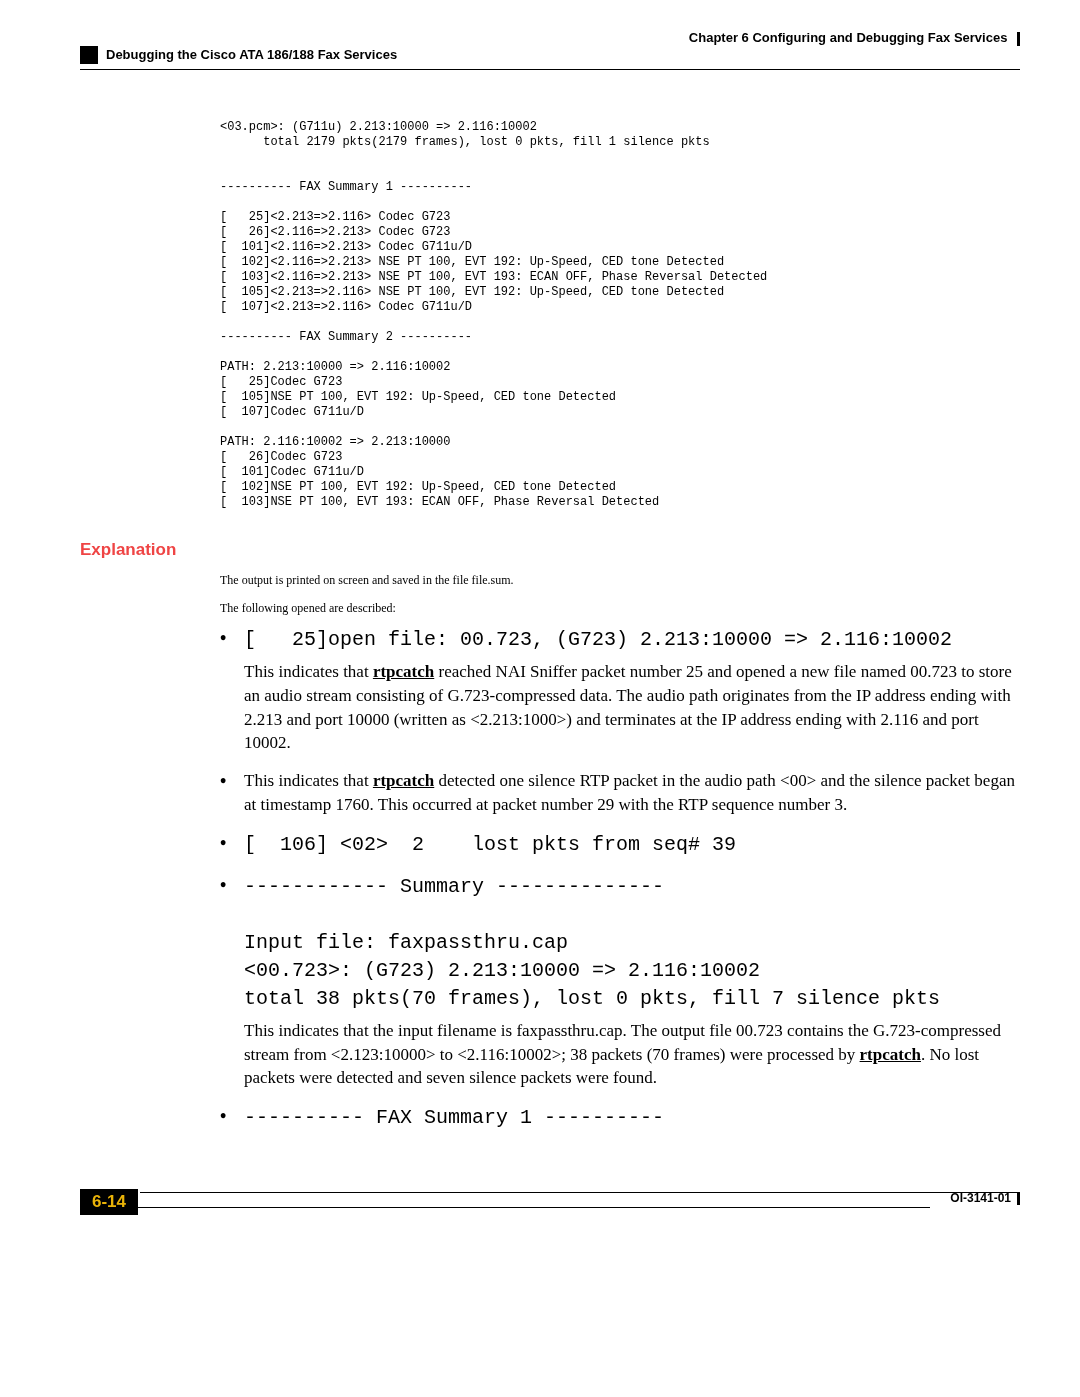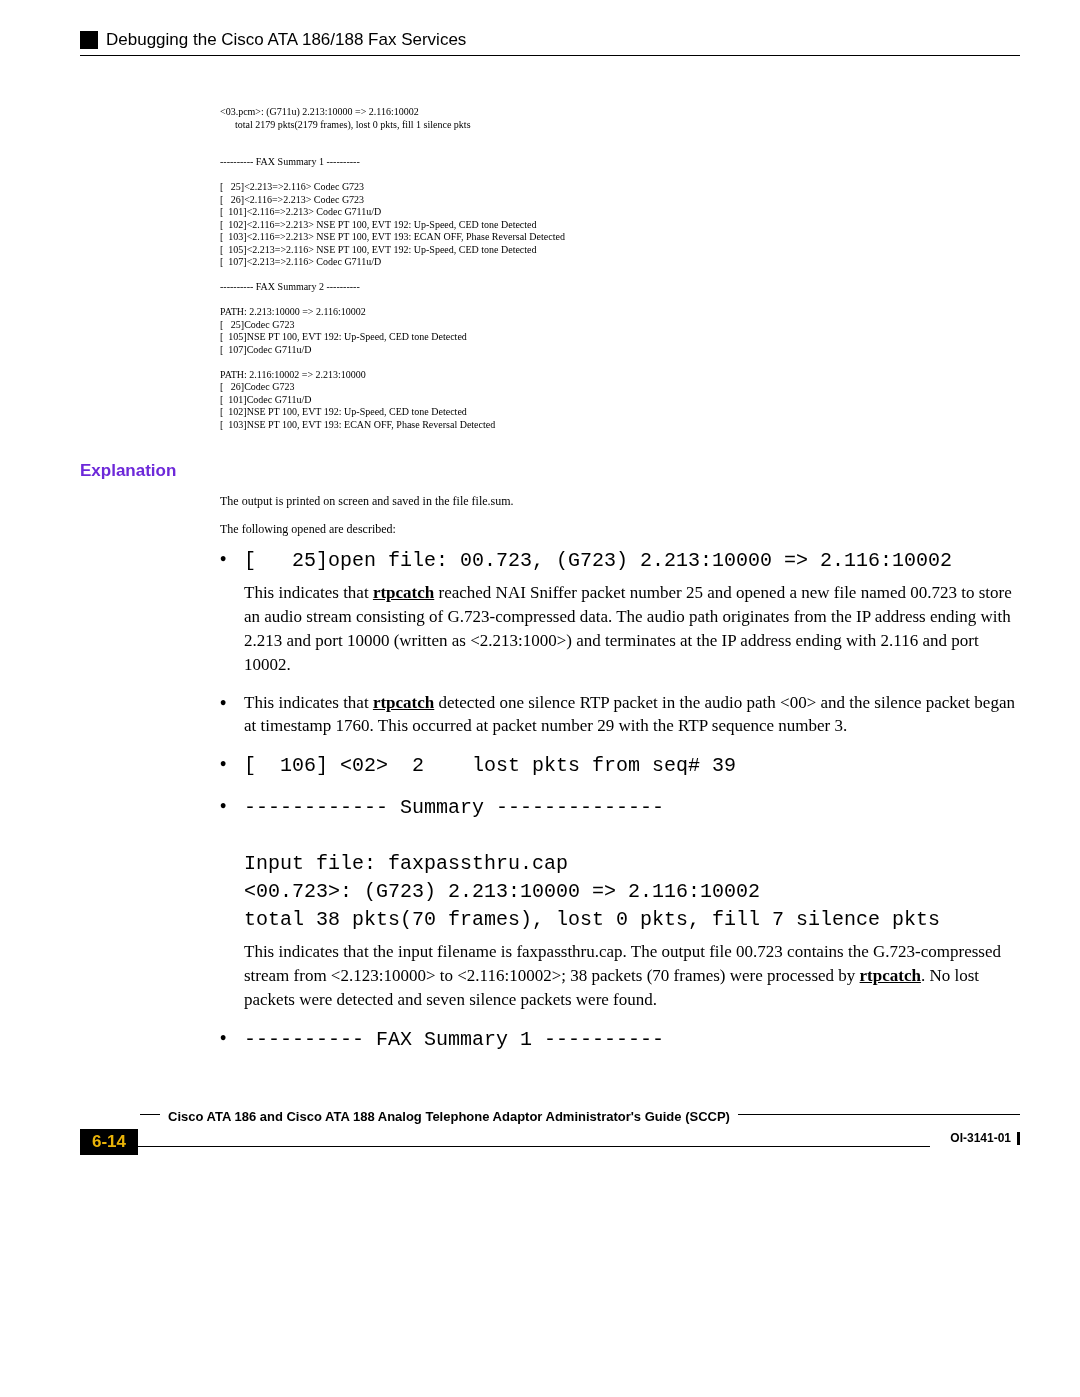--- a/index.html
+++ b/index.html
@@ -26,22 +26,22 @@
       flex: 1;
     }
     .black-square {
       width: 18px;
       height: 18px;
       background: #000;
       margin-right: 8px;
     }
     .header-section {
       font-family: Arial, Helvetica, sans-serif;
-      font-weight: normal;
-      font-size: 17px;
+      font-weight: bold;
+      font-size: 13px;
     }
     .header-chapter {
       font-family: Arial, Helvetica, sans-serif;
       font-weight: bold;
       font-size: 13px;
       text-align: right;
     }
     .header-end-bar {
       display: inline-block;
       width: 3px;
@@ -49,32 +49,32 @@
       background: #000;
       margin-left: 6px;
       vertical-align: middle;
     }
     .header-rule {
       border: none;
       border-top: 1.5px solid #000;
       margin: 2px 0 50px 0;
     }
     .code-block {
-      font-family: Liberation Serif, serif;
-      font-size: 10px;
+      font-family: Liberation Mono, monospace;
+      font-size: 12px;
       white-space: pre;
       margin-left: 140px;
       line-height: 1.25;
       margin-bottom: 30px;
     }
     .section-heading {
       font-family: Arial, Helvetica, sans-serif;
       font-weight: bold;
       font-size: 17px;
-      color: #6d28d9;
+      color: #ef4444;
       margin: 20px 0 10px 0;
     }
     .body-text {
       margin-left: 140px;
       font-size: 12px;
       line-height: 1.35;
       margin-bottom: 10px;
     }
     ul.bullets {
       margin: 8px 0 0 140px;
@@ -171,20 +171,24 @@
       margin-left: 6px;
       vertical-align: middle;
     }
   </style>
 </head>
 <body>
 
 <div class="page">
 
   <div>
+    <div class="header-chapter">
+      <span>Chapter 6      Configuring and Debugging Fax Services</span>
+      <span class="header-end-bar"></span>
+    </div>
     <div class="header-row">
       <div class="header-left">
         <div class="black-square"></div>
         <div class="header-section">Debugging the Cisco ATA 186/188 Fax Services</div>
       </div>
     </div>
     <hr class="header-rule">
   </div>
 
   <div class="code-block">&lt;03.pcm&gt;: (G711u) 2.213:10000 =&gt; 2.116:10002
@@ -244,23 +248,20 @@
         <span>This indicates that the input filename is faxpassthru.cap.  The output file 00.723 contains the G.723-compressed stream from &lt;2.123:10000&gt; to &lt;2.116:10002&gt;; 38 packets (70 frames) were processed by </span><span class="bold">rtpcatch</span><span>. No lost packets were detected and seven silence packets were found.</span>
       </div>
     </li>
     <li>
       <span class="inline-code">---------- FAX Summary 1 ----------</span>
     </li>
   </ul>
 
   <div class="footer">
     <hr class="footer-rule-top">
-    <div style="text-align:left;">
-      <span class="footer-title">Cisco ATA 186 and Cisco ATA 188 Analog Telephone Adaptor Administrator's Guide (SCCP)</span>
-    </div>
     <div class="footer-row">
       <span class="page-badge">6-14</span>
       <div class="footer-line-after"></div>
       <span class="doc-id">
         <span>OI-3141-01</span><span class="small-bar"></span>
       </span>
     </div>
   </div>
 
 </div>

